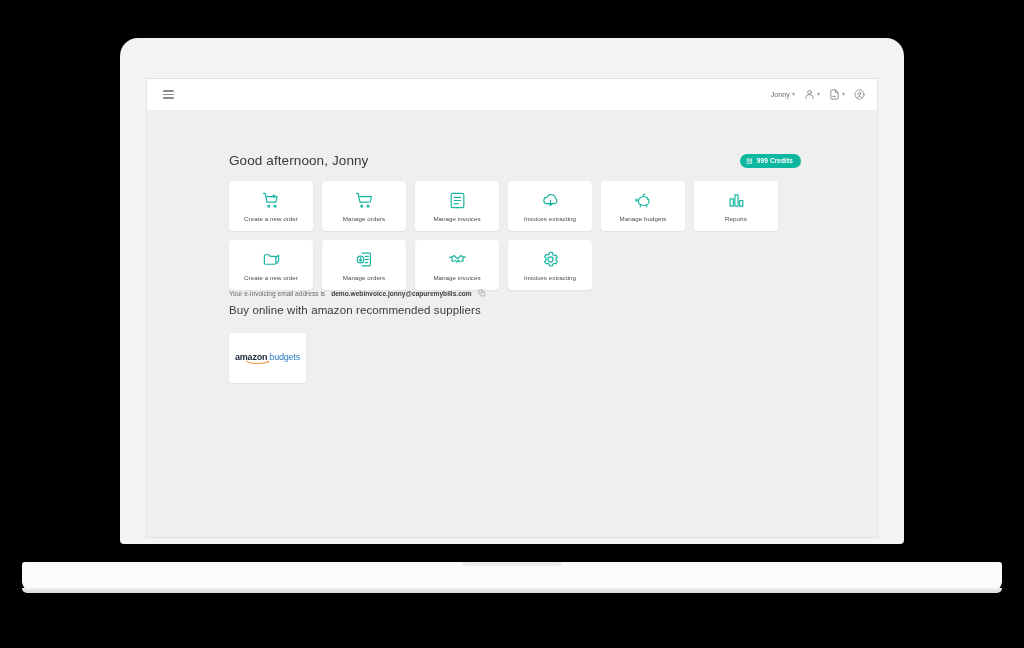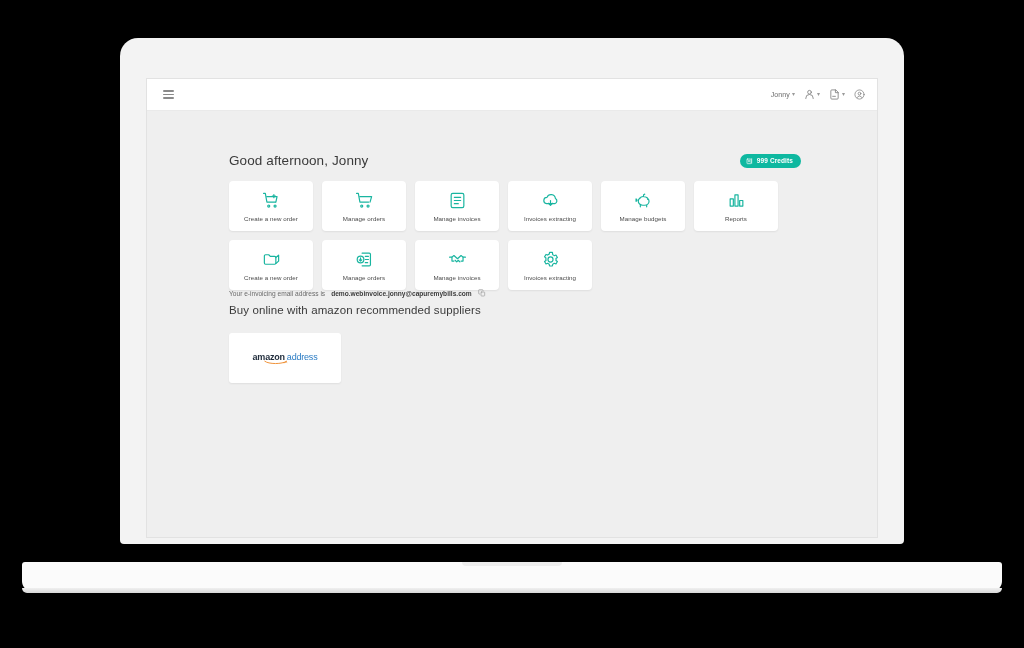--- a/index.html
+++ b/index.html
@@ -172,21 +172,21 @@
     position: absolute;
     left: 82px; top: 193px;
     font-size: 11.5px;
     color: #3a3a3a;
     letter-spacing: .1px;
   }
 
   .supplier-card {
     position: absolute;
     left: 82px; top: 222px;
-    width: 112px; height: 50px;
+    width: 77px; height: 50px;
     background: #ffffff;
     border-radius: 3px;
     box-shadow: 0 1px 2px rgba(0,0,0,0.07);
     display: flex;
     align-items: center;
     justify-content: center;
     cursor: pointer;
   }
   .amazon-logo { display: flex; flex-direction: column; align-items: center; }
   .amazon-text { font-size: 9px; letter-spacing: -.2px; display: flex; align-items: baseline; gap: 2px; }
@@ -392,21 +392,21 @@
           </svg>
         </span>
       </div>
 
       <div class="suppliers-title">Buy online with amazon recommended suppliers</div>
 
       <div class="supplier-card">
         <div class="amazon-logo">
           <div class="amazon-text">
             <span class="amazon-word">amazon</span>
-            <span class="business-word">address</span>
+            <span class="business-word">budgets</span>
           </div>
           <div class="amazon-smile">
             <svg viewBox="0 0 40 8" fill="none" stroke="#f0933a" stroke-width="1.6" stroke-linecap="round">
               <path d="M2 2c6 5 28 5 35 0"></path>
               <path d="M33 4.5c2-1.5 4-1.8 4.5-1"></path>
             </svg>
           </div>
         </div>
       </div>
 

